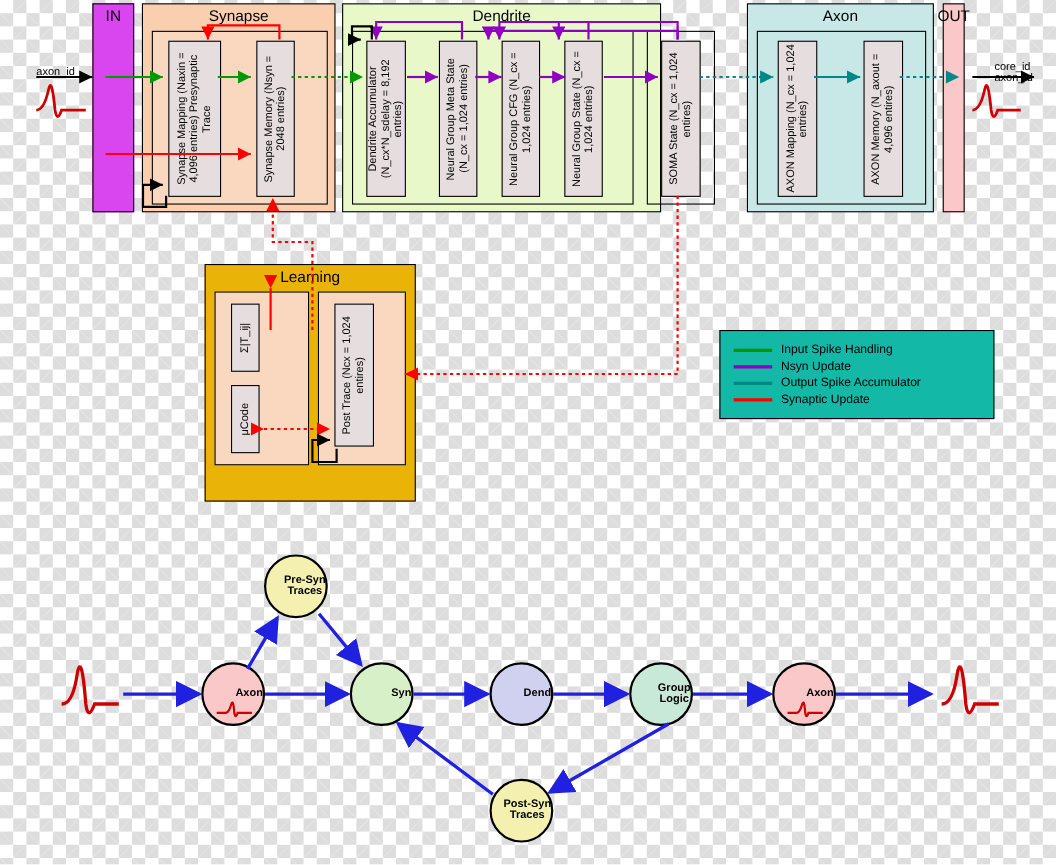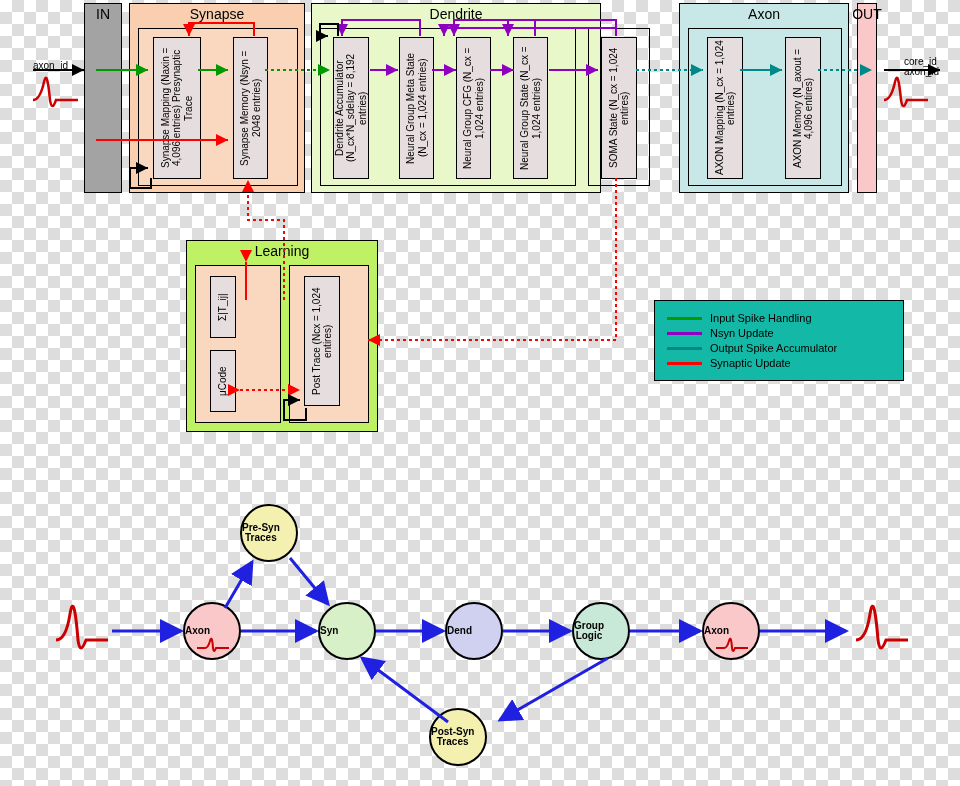--- a/index.html
+++ b/index.html
@@ -19,30 +19,30 @@
   .inner { position: absolute; border: 1px solid #000; }
   .mem { position: absolute; background: #e6dede; border: 1px solid #000; writing-mode: vertical-rl; transform: rotate(180deg); font-size: 10px; text-align: center; display: flex; align-items: center; justify-content: center; padding: 2px; line-height: 1.15; }
 
   
   .legend { position: absolute; border: 1px solid #000; background: #14b8a6; padding: 8px 12px; font-size: 11px; }
   .legend-row { display: flex; align-items: center; gap: 8px; margin: 3px 0; }
   .legend-row .swatch { width: 35px; height: 3px; }
 
   
   .sig-in, .sig-out { position: absolute; font-size: 10px; white-space: pre; }
-  .node { position: absolute; width: 58px; height: 58px; border-radius: 50%; border: 2px solid #000; display: flex; align-items: center; justify-content: flex-start; font-size: 10px; font-weight: bold; text-align: center; line-height: 1.05; }
+  .node { position: absolute; width: 58px; height: 58px; border-radius: 50%; border: 2px solid #000; display: flex; align-items: center; justify-content: flex-end; font-size: 10px; font-weight: bold; text-align: center; line-height: 1.05; }
 
   svg.overlay { position: absolute; inset: 0; width: 100%; height: 100%; pointer-events: none; }
 </style>
 </head>
 <body>
 
 <div class="checker"></div>
 
-<div class="stage" style="left:84px;top:3px;width:38px;height:190px;background:#a3a3a3;">
+<div class="stage" style="left:84px;top:3px;width:38px;height:190px;background:#d946ef;">
   <div class="stage-label">IN</div>
 </div>
 
 <div class="stage" style="left:129px;top:3px;width:176px;height:190px;background:#facfb0;">
   <div class="stage-label">Synapse</div>
   <div class="inner" style="left:8px;top:24px;width:160px;height:158px;background:#fad8c0;">
     <div class="mem" style="left:14px;top:8px;width:48px;height:142px;">
         <span>Synapse Mapping
 (Naxin = 4,096 entries)
 Presynaptic Trace</span>
@@ -93,21 +93,21 @@
         <span>AXON Memory
 (N_axout = 4,096 entires)</span>
       </div>
   </div>
 </div>
 
 <div class="stage" style="left:857px;top:3px;width:20px;height:190px;background:#fac8c8;">
   <div class="stage-label">OUT</div>
 </div>
 
-<div class="stage" style="left:186px;top:240px;width:192px;height:192px;background:#bef264;">
+<div class="stage" style="left:186px;top:240px;width:192px;height:216px;background:#eab308;">
   <div class="stage-label">Learning</div>
   <div class="inner" style="left:8px;top:24px;width:86px;height:158px;background:#fad8c0;">
     <div class="mem" style="left:14px;top:10px;width:26px;height:62px;">
         <span>Σ|T_ij|</span>
       </div>
     <div class="mem" style="left:14px;top:84px;width:26px;height:62px;">
         <span>μCode</span>
       </div>
   </div>
   <div class="inner" style="left:102px;top:24px;width:80px;height:158px;background:#fad8c0;">
@@ -156,21 +156,21 @@
     <span>Dend</span>
   </div>
 <div class="node" style="left:572px;top:602px;background:#c8e8d8;white-space:pre;"><span>Group
 Logic</span></div>
 <div class="node" style="left:702px;top:602px;background:#fac8c8;">
     <span>Axon</span>
   <svg style="position:absolute;left:10px;top:30px;width:36px;height:20px;" viewBox="0 0 36 20">
       <path d="M2 14 L10 14 Q13 14 15 7 Q17 0 18 14 Q19 20 21 14 L34 14" stroke="#c00" stroke-width="2" fill="none"></path>
     </svg>
 </div>
-<div class="node" style="left:429px;top:708px;background:#f3f0b0;white-space:pre;"><span>Post-Syn
+<div class="node" style="left:445px;top:708px;background:#f3f0b0;white-space:pre;"><span>Post-Syn
 Traces</span></div>
 
 <svg class="overlay">
   <defs>
     <marker id="ah-black" markerWidth="8" markerHeight="8" refX="6" refY="3" orient="auto">
         <path d="M0,0 L6,3 L0,6 Z" fill="#000"></path>
       </marker>
     <marker id="ah-green" markerWidth="8" markerHeight="8" refX="6" refY="3" orient="auto">
         <path d="M0,0 L6,3 L0,6 Z" fill="#009900"></path>
       </marker>

